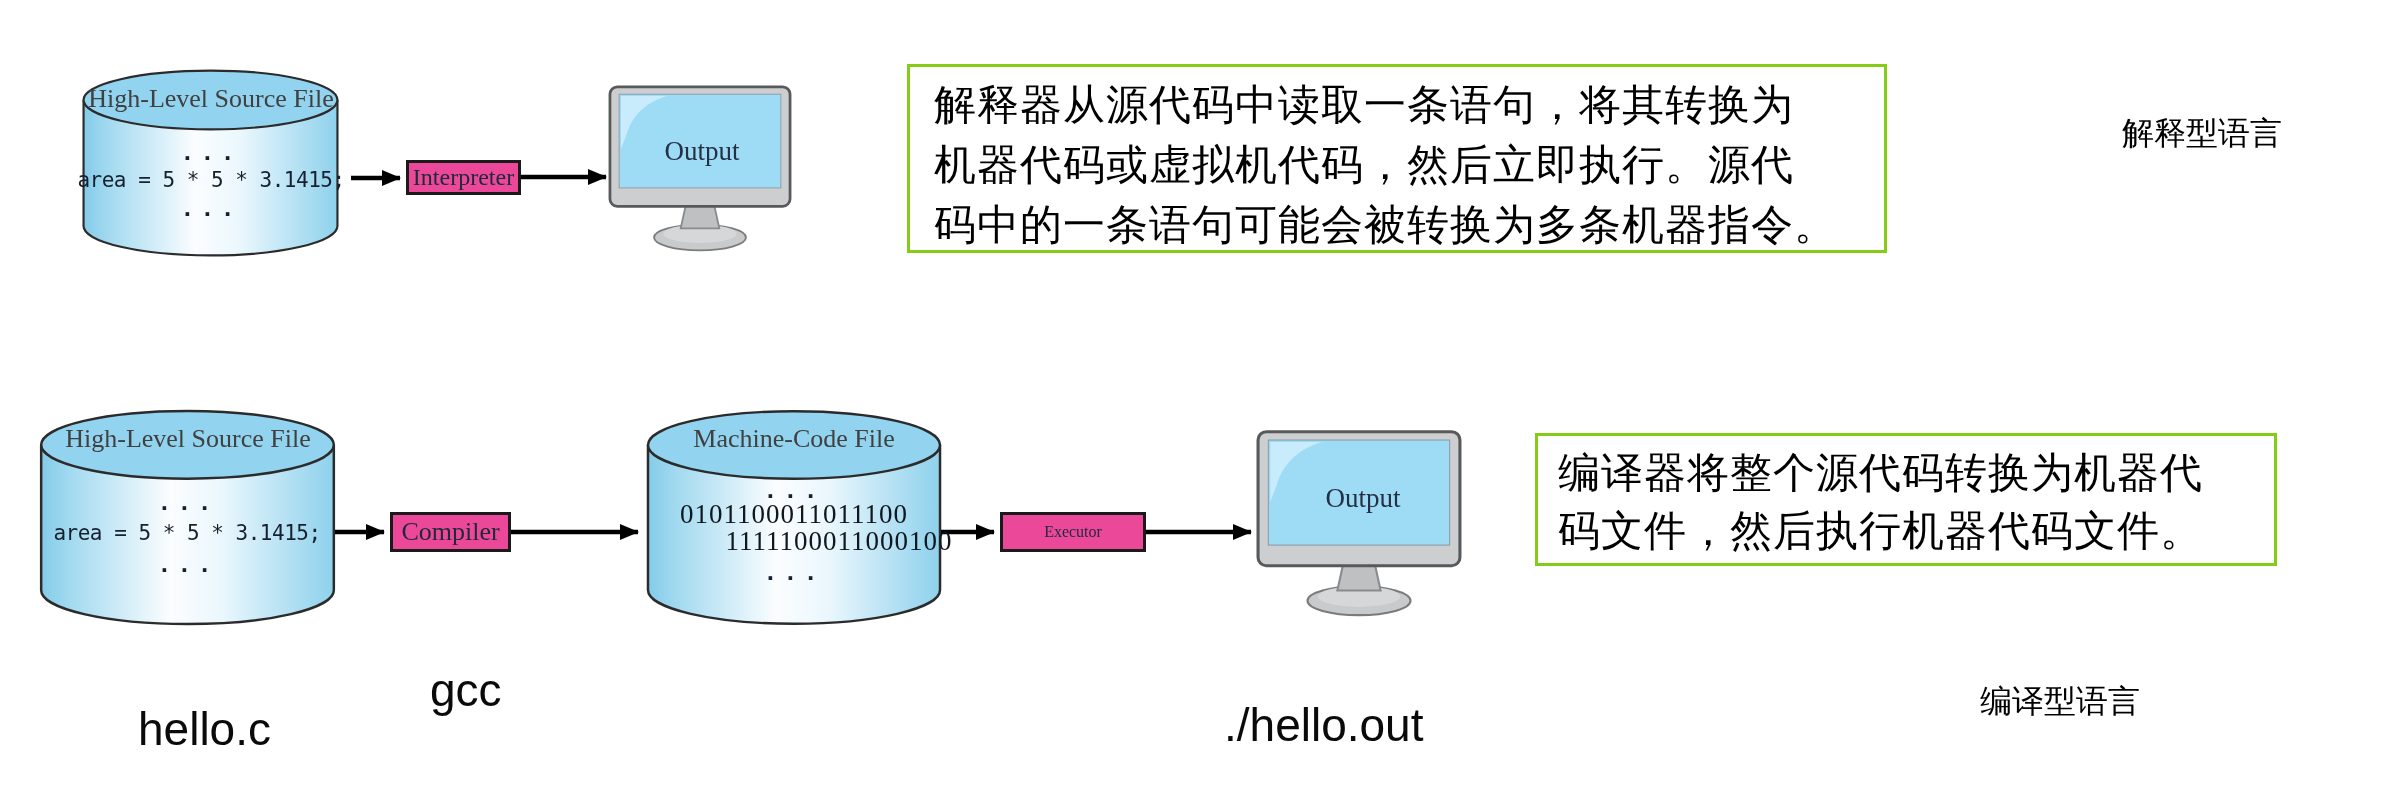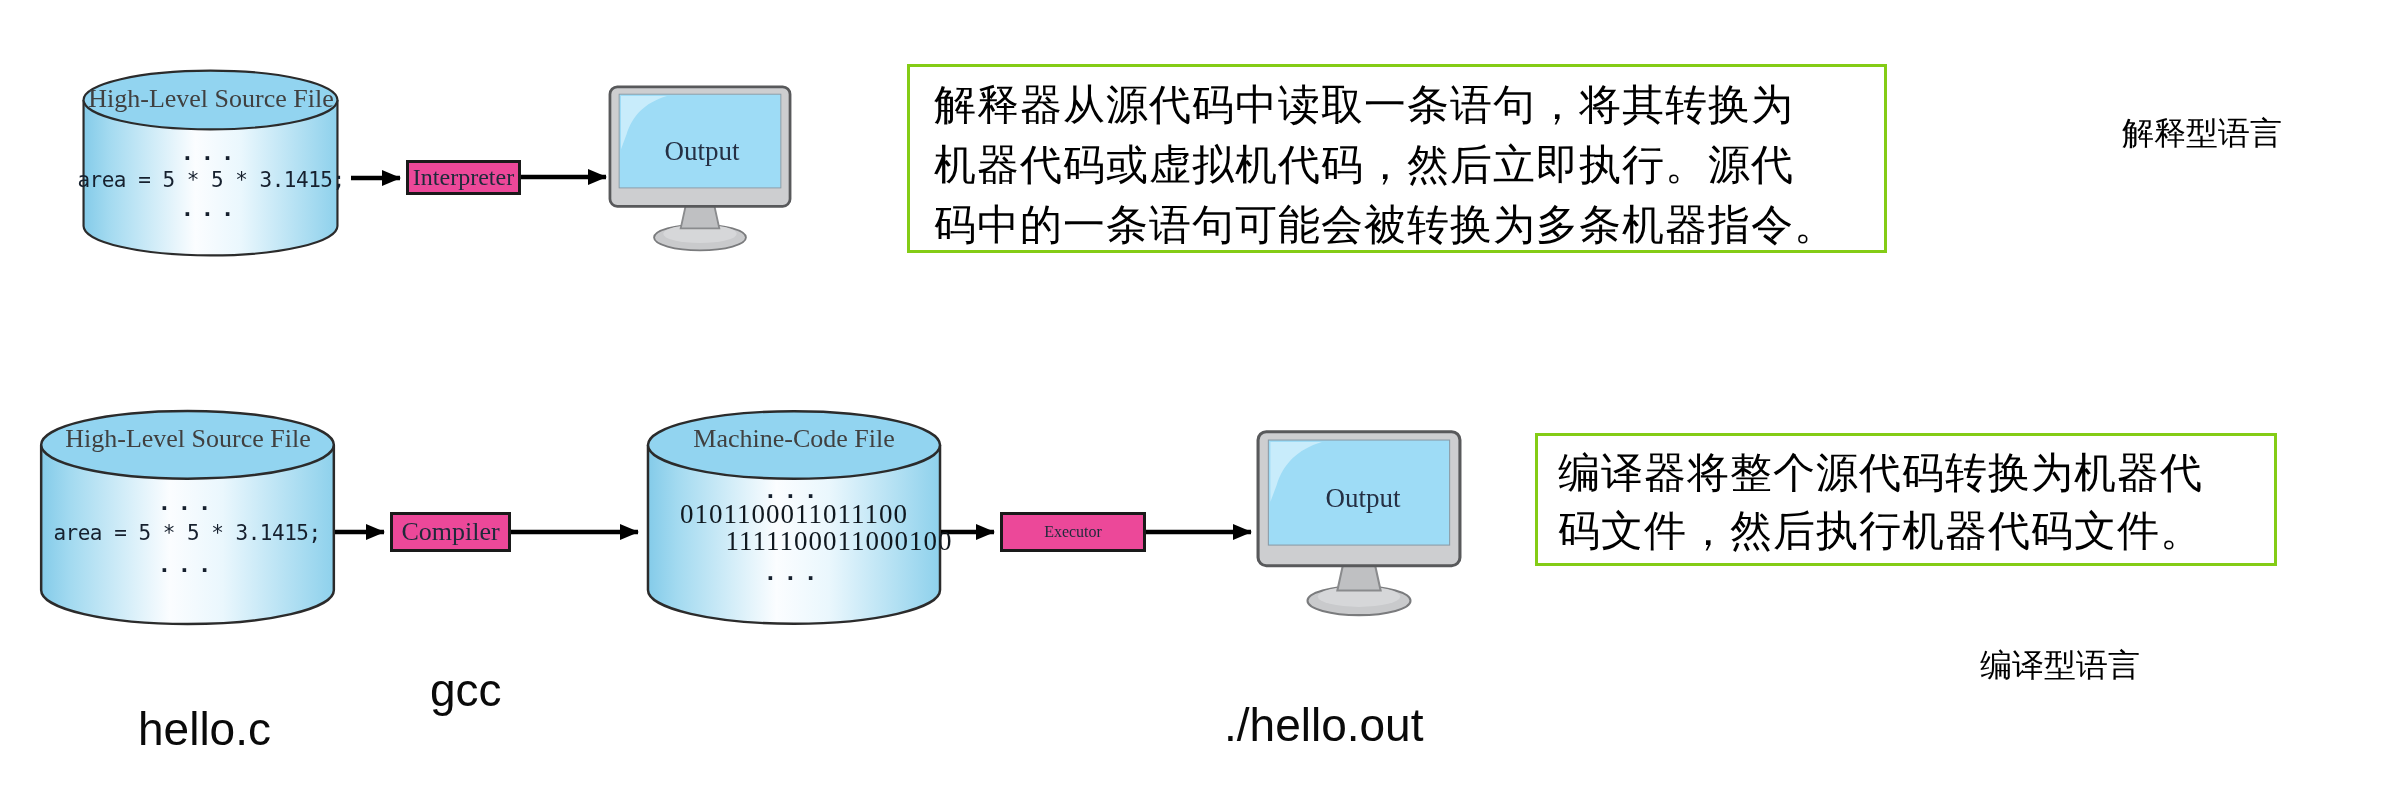--- a/index.html
+++ b/index.html
@@ -115,19 +115,19 @@
   <div class="pbox" style="left:1000px;top:512px;width:146px;height:40px;font-size:16px;">Executor</div>
 
   <div class="txt center output-label" style="left:1268px;top:483px;width:190px;">Output</div>
 
   <div class="descbox" style="left:1535px;top:433px;width:742px;height:133px;padding:8px 18px 12px 20px;
        font-size:42px;line-height:58px;letter-spacing:1px;">
     <span>编译器将整个源代码转换为机器代</span>
     <span>码文件，然后执行机器代码文件。</span>
   </div>
 
-  <div class="txt cat-label" style="left:1980px;top:644px;">编译型语言</div>
+  <div class="txt cat-label" style="left:1980px;top:680px;">编译型语言</div>
 
   <div class="txt file-label" style="left:138px;top:702px;">hello.c</div>
   <div class="txt file-label" style="left:430px;top:663px;">gcc</div>
   <div class="txt file-label" style="left:1224px;top:698px;">./hello.out</div>
 
 </div>
 
 </body></html>

